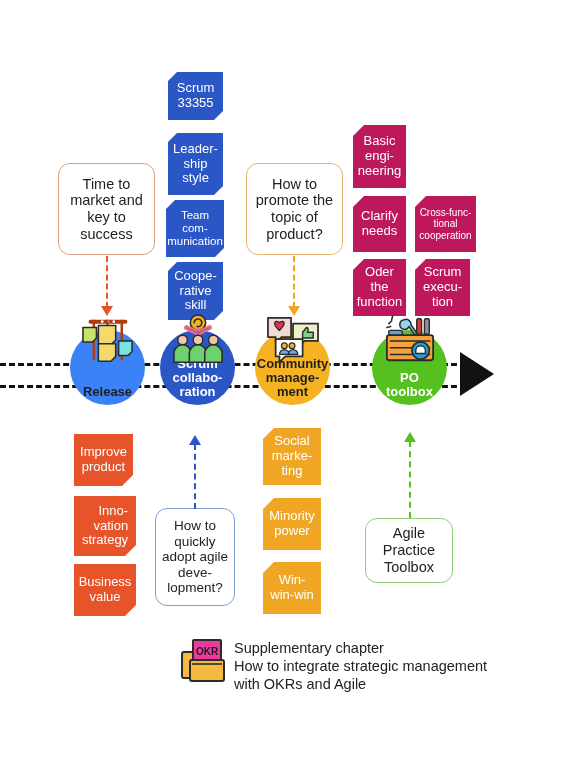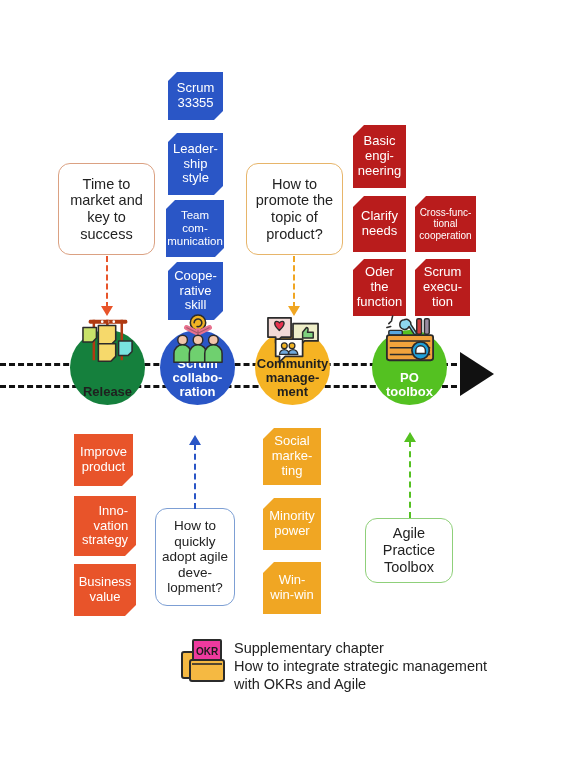--- a/index.html
+++ b/index.html
@@ -30,21 +30,21 @@
     white-space: pre-line;
   }
 
   
   .card {
     color: #ffffff;
     font-size: 13px;
     padding: 2px;
   }
   .card.blue   { background: #2a56c6; }
-  .card.green  { background: #b91c1c; }
+  .card.green  { background: #be185d; }
   .card.orange { background: #e8542a; }
   .card.amber  { background: #f0a623; }
 
   
   .cut-tl-br {
     clip-path: polygon(9px 0, 100% 0, 100% calc(100% - 9px),
                        calc(100% - 9px) 100%, 0 100%, 0 9px);
   }
   .cut-tl {
     clip-path: polygon(11px 0, 100% 0, 100% 100%, 0 100%, 0 11px);
@@ -83,21 +83,21 @@
     position: relative;
     color: #1f1f1f;
     font-size: 13px;
     font-weight: 600;
     text-align: center;
     line-height: 1.08;
     white-space: pre-line;
     z-index: 3;
     padding-bottom: 6px;
   }
-  .circle.c-orange { background: #15803d; }
+  .circle.c-orange { background: #3b82f6; }
   .circle.c-blue   { background: #2a56c6; }
   .circle.c-blue .c-label { color: #ffffff; }
   .circle.c-amber  { background: #f5b323; }
   .circle.c-green  { background: #54c121; }
   .circle.c-green .c-label { color: #ffffff; }
 
   .circle .c-icon {
     position: absolute;
     top: -16px;
     left: 50%;

